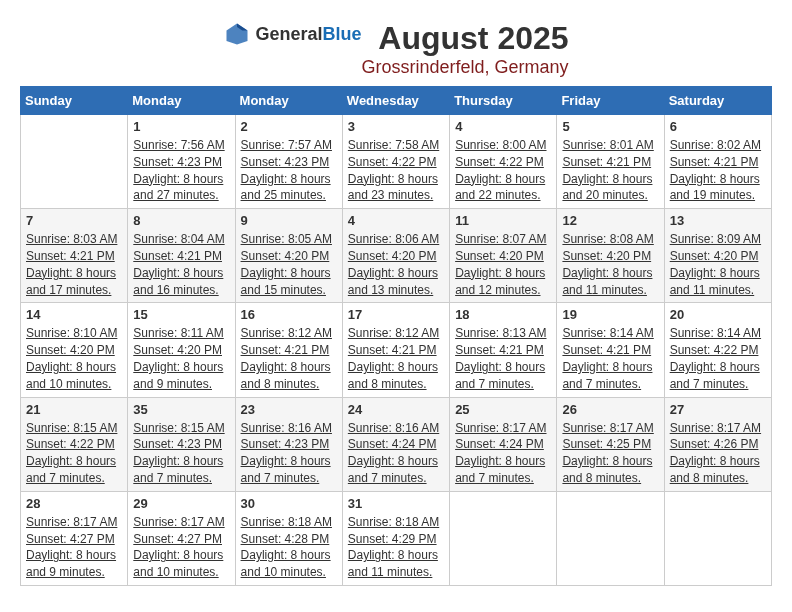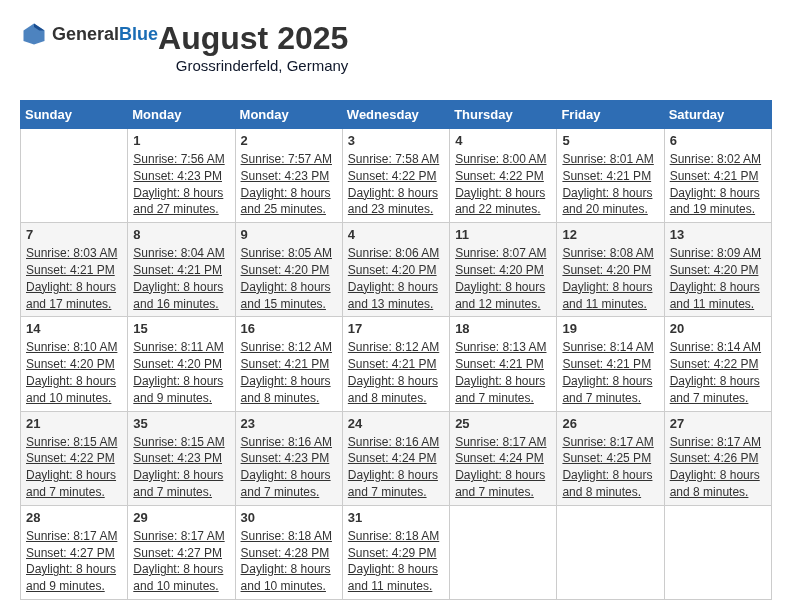--- a/index.html
+++ b/index.html
@@ -5,23 +5,23 @@
     * { box-sizing: border-box; margin: 0; padding: 0; }
     body {
       font-family: Arial, sans-serif;
       background: #fff;
       width: 792px;
       min-height: 612px;
       padding: 20px;
     }
     .header {
       display: flex;
-      justify-content: flex-start;
+      justify-content: center;
       align-items: flex-start;
-      margin-bottom: 26px;
+      margin-bottom: 8px;
     }
     .logo {
       display: flex;
       align-items: center;
       gap: 4px;
     }
     .logo-text-general {
       font-size: 18px;
       font-weight: bold;
       color: #333;
@@ -37,22 +37,22 @@
     }
     .title-block {
       text-align: right;
     }
     .month-title {
       font-size: 32px;
       font-weight: bold;
       color: #333;
     }
     .location-title {
-      font-size: 15px;
-      color: #0f172a;
+      font-size: 18px;
+      color: #7f1d1d;
     }
     table {
       width: 100%;
       border-collapse: collapse;
       table-layout: fixed;
       padding-left: 16px;
     }
     thead th {
       background-color: #2e6db4;
       color: #fff;

